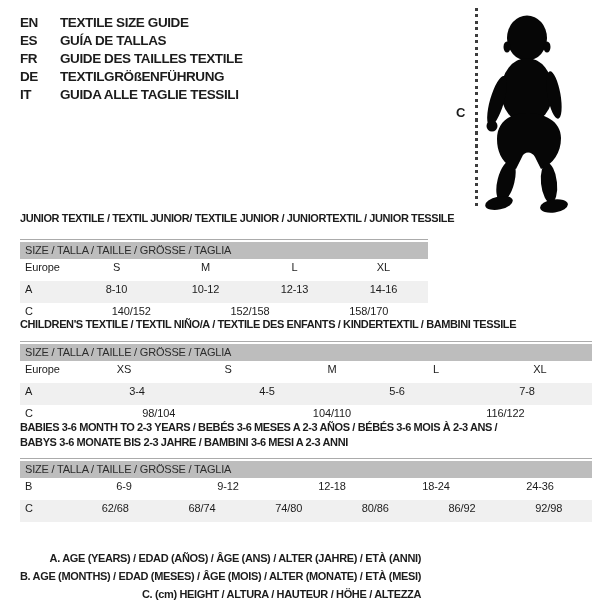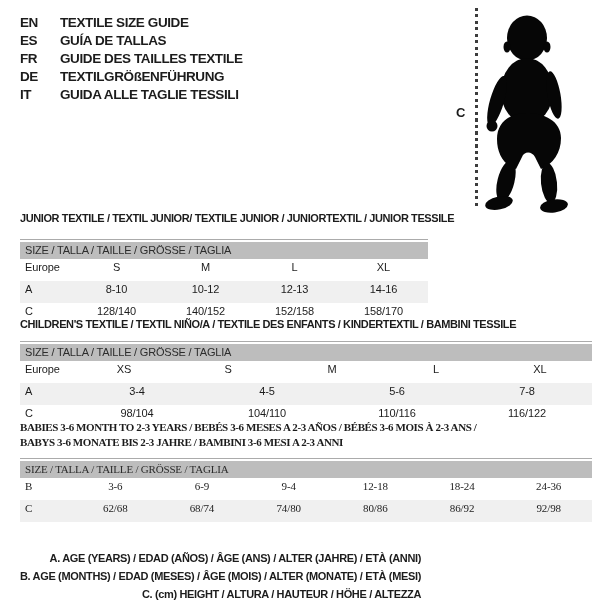--- a/index.html
+++ b/index.html
@@ -23,21 +23,21 @@
   .dash-line{
     left:475px;top:8px;width:3px;height:200px;
     background:repeating-linear-gradient(to bottom,#3c3c3c 0 3px,transparent 3px 6.5px);
   }
   .silhouette{left:481px;top:9px;width:90px;height:204px;}
 
   
   .tsec{left:20px;}
   #t0{top:211px;width:408px;}
   #t1{top:317px;width:572px;}
-  #t2{top:420px;width:572px;font-family:Liberation Serif, serif;}
+  #t2{top:420px;width:572px;}
   .t-title{
     font-weight:bold;font-size:11px;letter-spacing:-0.4px;line-height:15px;white-space:nowrap;
   }
   .grid-table{border-top:1px solid var(--topline,#ababab);padding-top:2px;}
   #t0 .grid-table{margin-top:13px;}
   #t1 .grid-table{margin-top:9px;}
   #t2 .grid-table{margin-top:8px;}
   .size-bar{
     background:var(--bar,#bdbdbd);height:17px;line-height:17px;
     padding-left:5px;font-size:11px;letter-spacing:-0.2px;color:#2c2c2c;box-sizing:border-box;
@@ -113,21 +113,20 @@
         </div>
         <div class="t-row shaded">
           <span class="label">A</span>
           <span class="cell">8-10</span>
           <span class="cell">10-12</span>
           <span class="cell">12-13</span>
           <span class="cell">14-16</span>
         </div>
         <div class="t-row">
           <span class="label">C</span>
-          <span class="cell">128/140</span>
           <span class="cell">140/152</span>
           <span class="cell">152/158</span>
           <span class="cell">158/170</span>
         </div>
       </div>
   </div>
 </section>
 
 <section class="abs tsec" id="t1">
   <div class="titles">
@@ -148,40 +147,38 @@
           <span class="label">A</span>
           <span class="cell">3-4</span>
           <span class="cell">4-5</span>
           <span class="cell">5-6</span>
           <span class="cell">7-8</span>
         </div>
         <div class="t-row">
           <span class="label">C</span>
           <span class="cell">98/104</span>
           <span class="cell">104/110</span>
-          <span class="cell">110/116</span>
           <span class="cell">116/122</span>
         </div>
       </div>
   </div>
 </section>
 
 <section class="abs tsec" id="t2">
   <div class="titles">
       <div class="t-title">BABIES 3-6 MONTH TO 2-3 YEARS / BEBÉS 3-6 MESES A 2-3 AÑOS / BÉBÉS 3-6 MOIS À 2-3 ANS /</div>
       <div class="t-title">BABYS 3-6 MONATE BIS 2-3 JAHRE / BAMBINI 3-6 MESI A 2-3 ANNI</div>
     </div>
   <div class="grid-table">
     <div class="size-bar">SIZE / TALLA / TAILLE / GRÖSSE / TAGLIA</div>
     <div class="rows">
         <div class="t-row">
           <span class="label">B</span>
-          <span class="cell">3-6</span>
           <span class="cell">6-9</span>
-          <span class="cell">9-4</span>
+          <span class="cell">9-12</span>
           <span class="cell">12-18</span>
           <span class="cell">18-24</span>
           <span class="cell">24-36</span>
         </div>
         <div class="t-row shaded">
           <span class="label">C</span>
           <span class="cell">62/68</span>
           <span class="cell">68/74</span>
           <span class="cell">74/80</span>
           <span class="cell">80/86</span>

